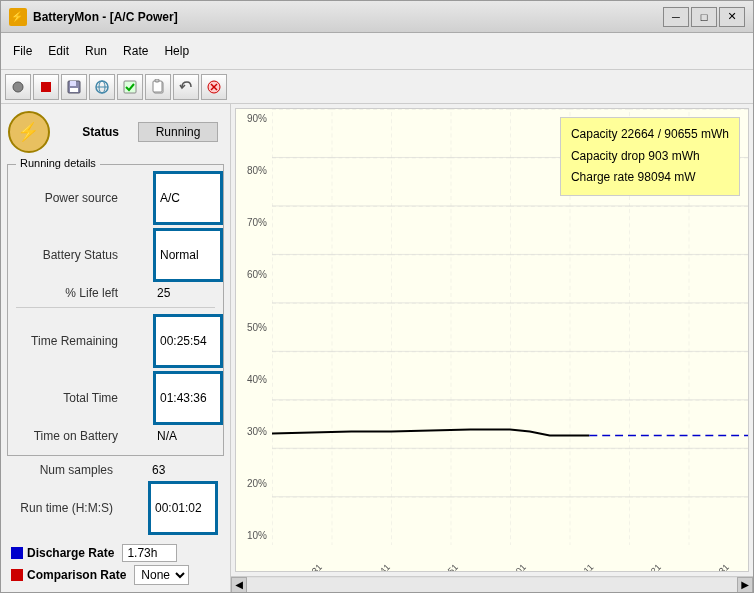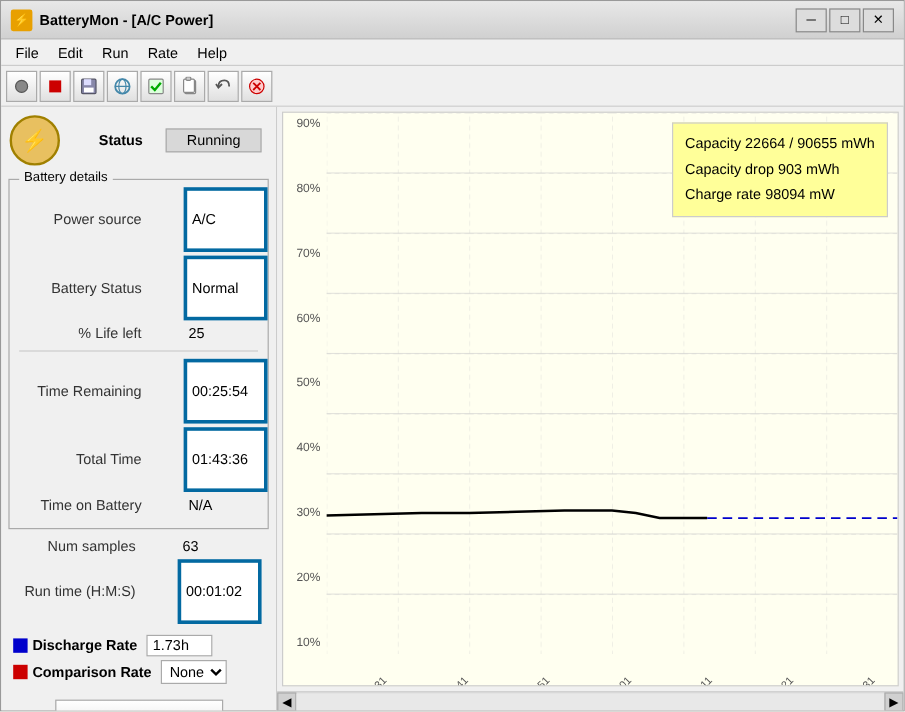--- a/index.html
+++ b/index.html
@@ -54,21 +54,21 @@
       height: 20px;
       border: 1px solid #888;
       background: #ddd;
       display: flex;
       align-items: center;
       justify-content: center;
       cursor: pointer;
       font-size: 11px;
     }
     .menu-bar {
-      height: 22px;
+      height: 37px;
       background: #f0f0f0;
       display: flex;
       align-items: center;
       padding: 0 4px;
       border-bottom: 1px solid #ccc;
     }
     .menu-item {
       padding: 2px 8px;
       cursor: pointer;
       font-size: 12px;
@@ -390,21 +390,21 @@
             <text x="22" y="28" text-anchor="middle" font-size="18" fill="#604000">⚡</text>
           </svg>
         </div>
         <div style="display:flex;align-items:center;gap:19px;">
           <span class="status-label">Status</span>
           <span class="status-value">Running</span>
         </div>
       </div>
 
       <div class="group-box">
-        <span class="group-box-title">Battery details</span>
+        <span class="group-box-title">Running details</span>
         <div class="detail-row">
           <span class="detail-label">Power source</span>
           <span class="detail-value">A/C</span>
         </div>
         <div class="detail-row">
           <span class="detail-label">Battery Status</span>
           <span class="detail-value">Normal</span>
         </div>
         <div class="detail-row">
           <span class="detail-label">% Life left</span>

